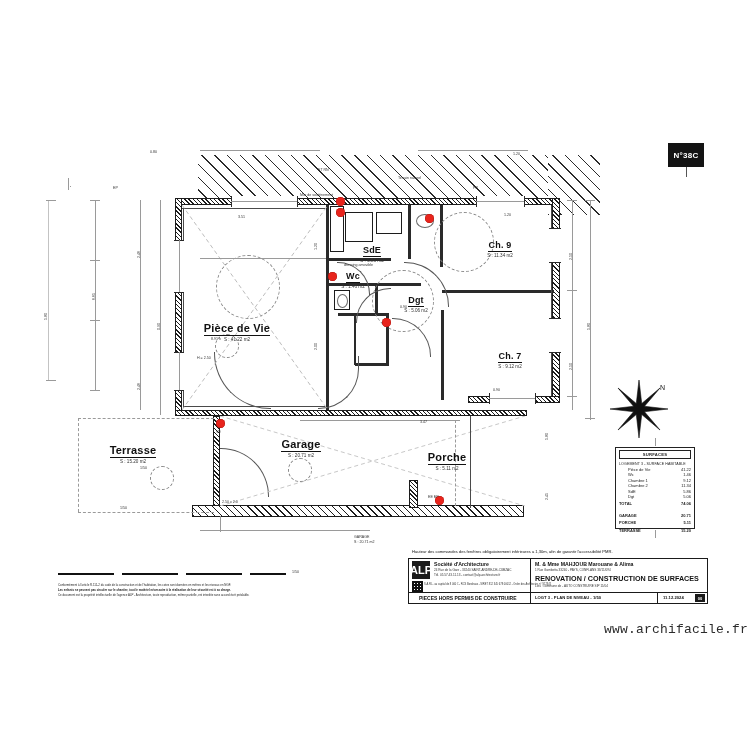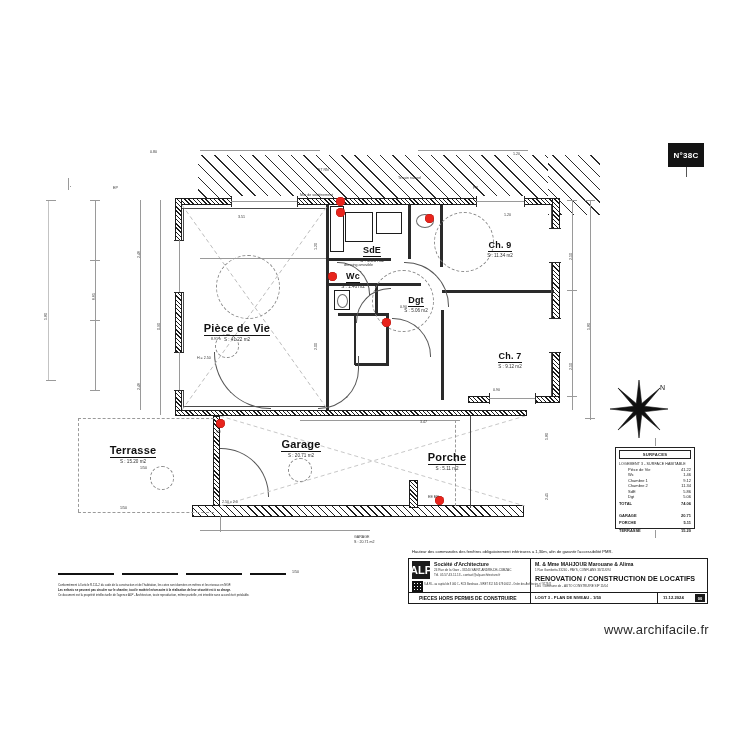--- a/index.html
+++ b/index.html
@@ -450,31 +450,31 @@
 
   <div class="tb-t1" style="left:434px;top:561px;">Société d'Architecture</div>
   <div class="tb-t2" style="left:434px;top:568px;">24 Rue de la Gare - 33240 SAINT-ANDRE-DE-CUBZAC</div>
   <div class="tb-t2" style="left:434px;top:573px;">Tél. 05.57.43.11.13 - contact@alp-architecture.fr</div>
   <div class="tb-t2" style="left:424px;top:583px;font-size:2.6px;">S.A.R.L. au capital de 8 000 € - RCS Bordeaux - SIRET 812 345 678 00012 - Ordre des Architectes n° S12345</div>
 
   <div class="tb-row" style="left:419px;top:595px;">PIECES HORS PERMIS DE CONSTRUIRE</div>
 
   <div class="tb-t1" style="left:535px;top:561px;">M. &amp; Mme MAHJOUB Marouane &amp; Alima</div>
   <div class="tb-t2" style="left:535px;top:568px;">1 Rue Gambetta 33240 - PAYS, CONFLANS 33/11/094</div>
-  <div class="tb-big" style="left:535px;top:574px;">RENOVATION / CONSTRUCTION DE LOCATIFS</div>
+  <div class="tb-big" style="left:535px;top:574px;">RENOVATION / CONSTRUCTION DE SURFACES</div>
   <div class="tb-t2" style="left:535px;top:584px;">Lieu : commune de - AUTO CONSTRUIRE SIP 11/04</div>
   <div class="tb-sm" style="left:535px;top:595px;">LOGT 3 - PLAN DE NIVEAU - 1/50</div>
   <div class="tb-sm" style="left:663px;top:595px;">11.12.2024</div>
   <div class="tb-idx" style="left:695px;top:594px;width:10px;height:8px;">00</div>
 
   <div class="scalebar" style="left:58px;top:573px;width:56px;"></div>
   <div class="scalebar" style="left:122px;top:573px;width:56px;"></div>
   <div class="scalebar" style="left:186px;top:573px;width:56px;"></div>
   <div class="scalebar" style="left:250px;top:573px;width:36px;"></div>
   <div class="dim" style="left:292px;top:570px;">1/50</div>
 
   <div class="legal" style="left:58px;top:583px;">Conformément à l'article R.111-2 du code de la construction et de l'habitation, les cotes sont données en mètres et les niveaux en NGF.</div>
   <div class="legal b" style="left:58px;top:588px;">Les enfants ne peuvent pas circuler sur le chantier, tout le matériel nécessaire à la réalisation de leur sécurité est à sa charge.</div>
   <div class="legal" style="left:58px;top:593px;">Ce document est la propriété intellectuelle de l'agence ALP - Architecture, toute reproduction, même partielle, est interdite sans accord écrit préalable.</div>
 
-  <div class="wmark" style="left:604px;top:622px;">www.archifacile.fr</div>
+  <div class="wmark" style="left:604px;top:622px;font-family:Liberation Mono, monospace;">www.archifacile.fr</div>
 
 </div>
 
 </body></html>

